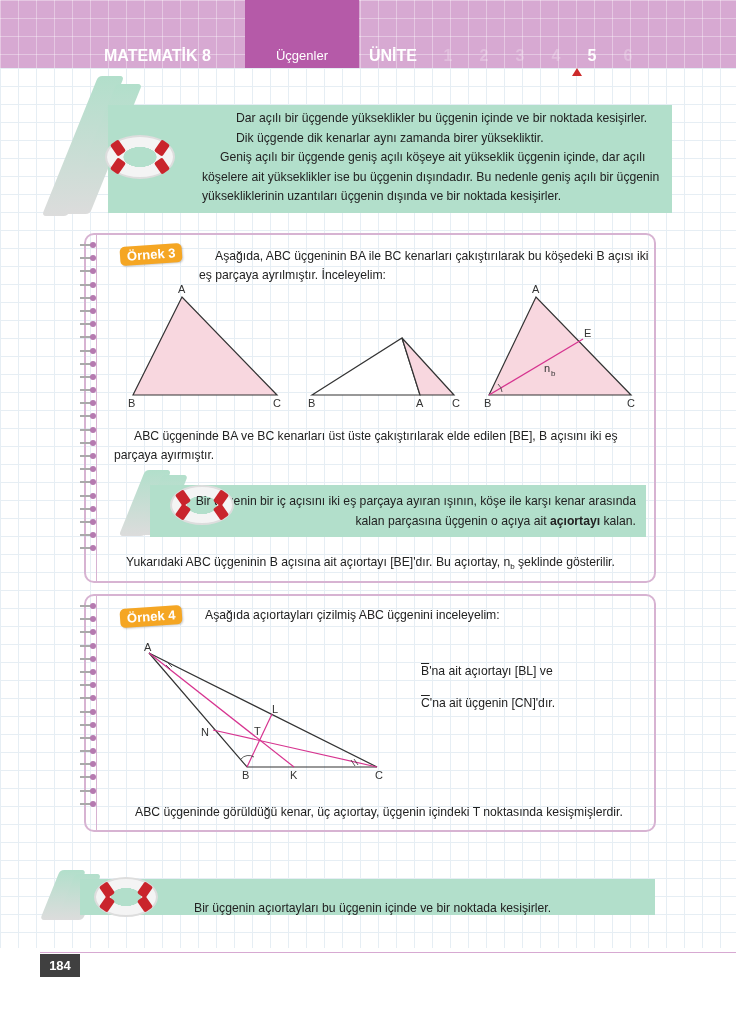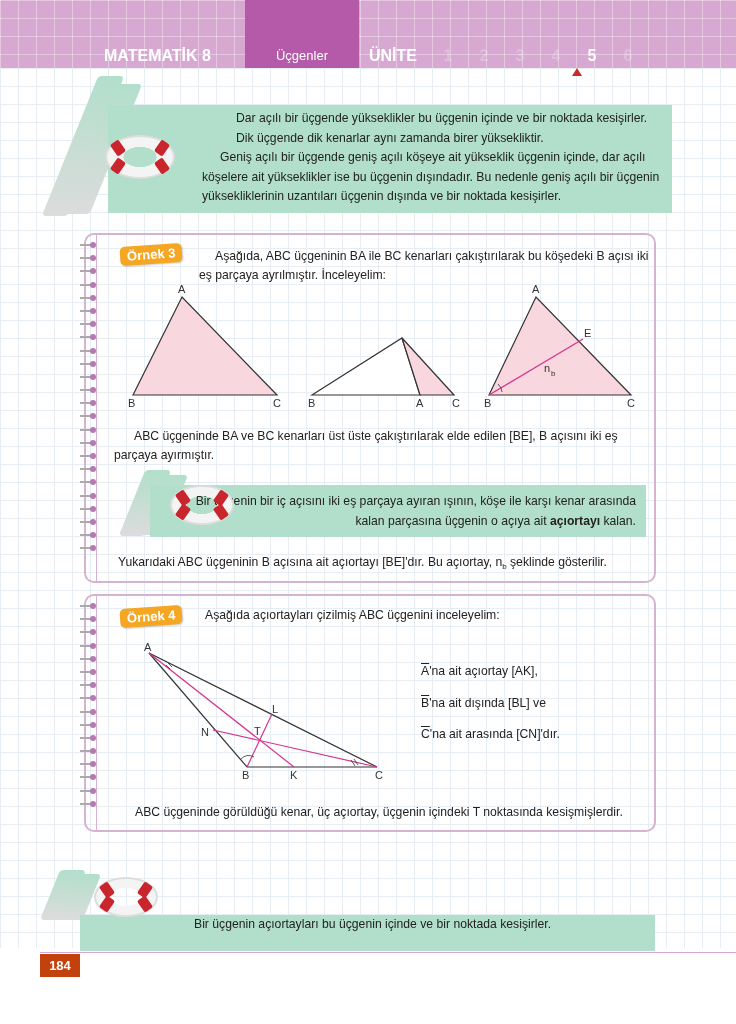--- a/index.html
+++ b/index.html
@@ -80,21 +80,21 @@
   .ring::after { content:""; position:absolute; right:0; top:-1px; width:6px; height:6px; border-radius:50%; background:#b57ab0; }
   .ornek {
     position: absolute; background: #f5a623; color: #fff; font-weight: bold; font-size: 13px;
     padding: 2px 7px; border-radius: 5px; transform: rotate(-4deg);
     font-family: "Liberation Sans Narrow", "Liberation Sans", sans-serif;
     box-shadow: 1px 1px 2px rgba(0,0,0,0.2);
   }
   .txt { position: absolute; font-size: 12.2px; line-height: 19px; }
   .footer-line { position: absolute; left: 40px; top: 952px; width: 696px; height: 1px; background: #d7a9d2; }
   .page-num {
-    position: absolute; left: 40px; top: 954px; width: 40px; height: 23px; background: #c2410c;
+    position: absolute; left: 40px; top: 954px; width: 40px; height: 23px; background: #404040;
     color: #fff; font-weight: bold; font-size: 13px; text-align: center; line-height: 23px;
   }
   svg text { font-family: "Liberation Sans", sans-serif; font-size: 11px; fill: #333; }
 </style>
 </head>
 <body>
 
 <div class="page-grid"></div>
 
 <div class="header">
@@ -190,21 +190,21 @@
   <div class="chev" style="left:32px; top:5px; height:60px;"></div>
 </div>
 <div class="info" style="left:150px; top:485px; width:496px; height:52px; padding:7px 10px 0 20px; text-align:right;">
   <span>Bir üçgenin bir iç açısını iki eş parçaya ayıran ışının, köşe ile karşı kenar arasında kalan parçasına üçgenin o açıya ait </span><b>açıortayı</b><span> kalan.</span>
 </div>
 <div class="buoy" style="left:170px; top:485px; width:64px; height:40px;">
     <span class="s1"></span>
     <span class="s2"></span>
   </div>
 
-<div class="txt" style="left:118px; top:553px; width:520px;">
+<div class="txt" style="left:126px; top:553px; width:520px;">
   <span>Yukarıdaki ABC üçgeninin B açısına ait açıortayı [BE]'dır. Bu açıortay, n</span><sub style="font-size:8px">b</sub><span> şeklinde gösterilir.</span>
 </div>
 
 <div class="card" style="left:84px; top:594px; width:572px; height:238px;">
   <div class="margin-line"></div>
   <div class="rings">
     <div class="ring"></div>
       <div class="ring"></div>
       <div class="ring"></div>
       <div class="ring"></div>
@@ -236,32 +236,31 @@
   <text x="160" y="144">K</text>
     <text x="142" y="78">L</text>
     <text x="71" y="101">N</text>
     <text x="124" y="100">T</text>
   <path d="M36,30 L40,34 M38,28 L42,32" stroke="#333" stroke-width="0.8"></path>
   <path d="M221,125 L225,131 M224,124 L228,130" stroke="#333" stroke-width="0.8"></path>
   <path d="M111,124 A10,10 0 0,1 124,122" stroke="#333" fill="none" stroke-width="0.8"></path>
 </svg>
 
 <div class="txt" style="left:421px; top:656px; line-height:31.5px;">
-  <div><span style="text-decoration:overline;">A</span><span>'na ait açıortay [AK],</span></div>
-  <div><span style="text-decoration:overline;">B</span><span>'na ait dışında [BL] ve</span></div>
-  <div><span style="text-decoration:overline;">C</span><span>'na ait arasında [CN]'dır.</span></div>
+  <div><span style="text-decoration:overline;">B</span><span>'na ait açıortayı [BL] ve</span></div>
+  <div><span style="text-decoration:overline;">C</span><span>'na ait üçgenin [CN]'dır.</span></div>
 </div>
 
 <div class="txt" style="left:135px; top:803px; width:510px;">ABC üçgeninde görüldüğü kenar, üç açıortay, üçgenin içindeki T noktasında kesişmişlerdir.</div>
 
 <div class="chevrons" style="left:40px; top:870px;">
   <div class="chev" style="left:10px; top:0; height:50px;"></div>
   <div class="chev" style="left:26px; top:4px; height:46px;"></div>
 </div>
-<div class="info" style="left:80px; top:879px; width:575px; height:36px; padding:0 10px 0 114px;margin-top:36px;">
+<div class="info" style="left:80px; top:879px; width:575px; height:36px; padding:20px 10px 0 114px;">
   <span>Bir üçgenin açıortayları bu üçgenin içinde ve bir noktada kesişirler.</span>
 </div>
 <div class="buoy" style="left:94px; top:877px; width:64px; height:40px;">
     <span class="s1"></span>
     <span class="s2"></span>
   </div>
 
 <div class="footer-line"></div>
 <div class="page-num">184</div>
 

